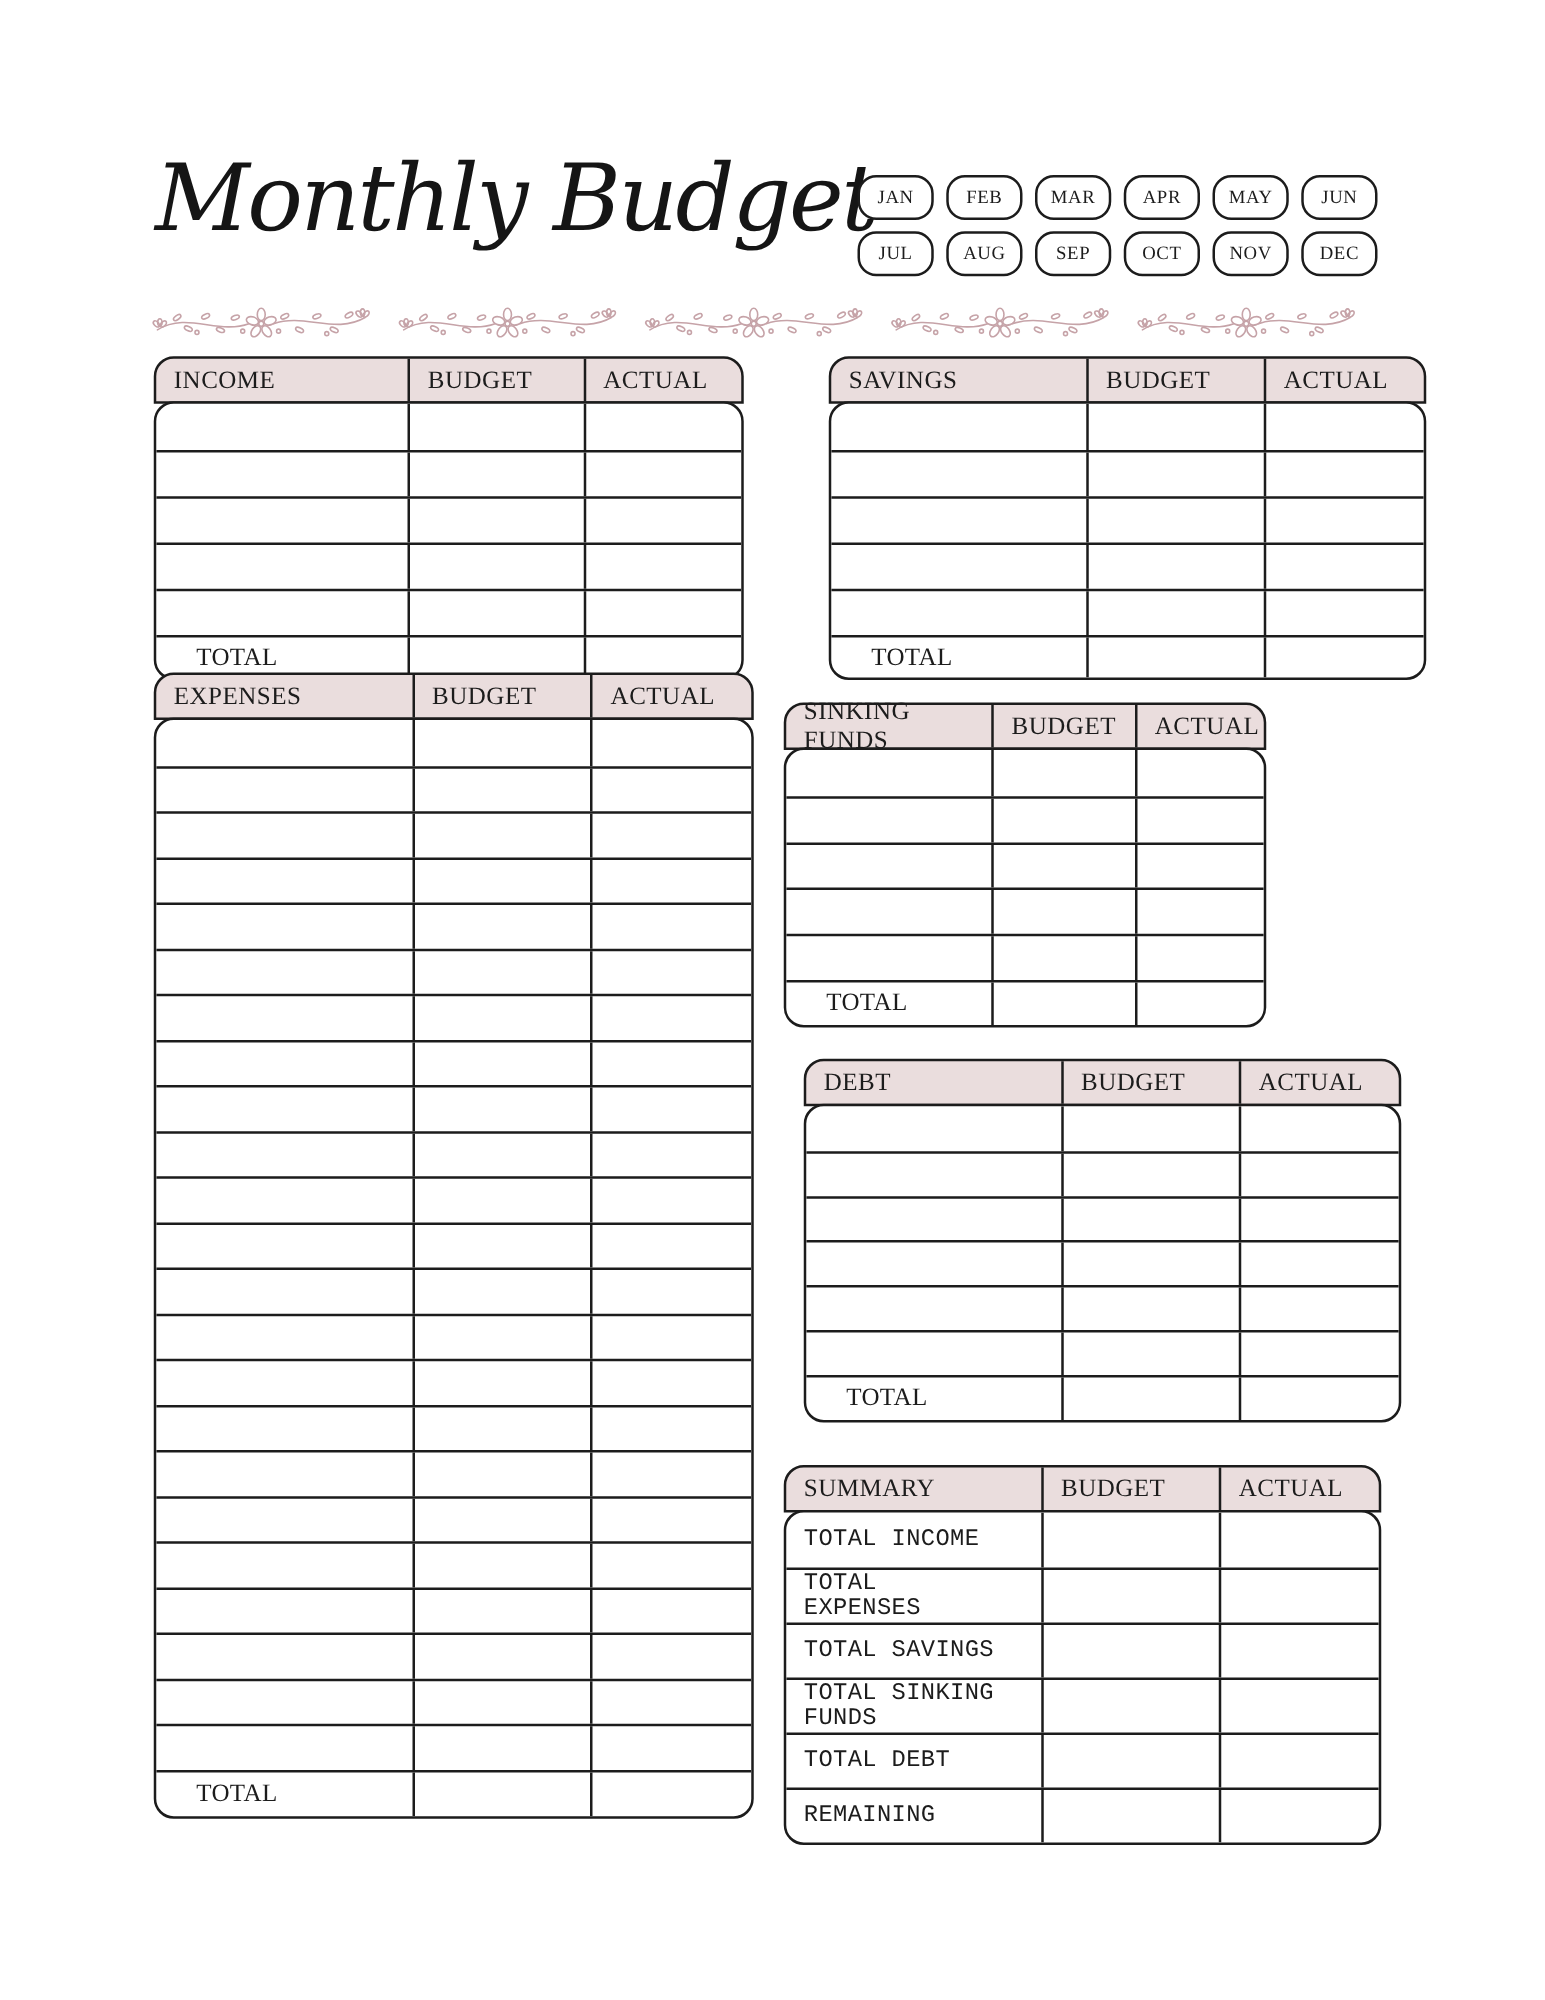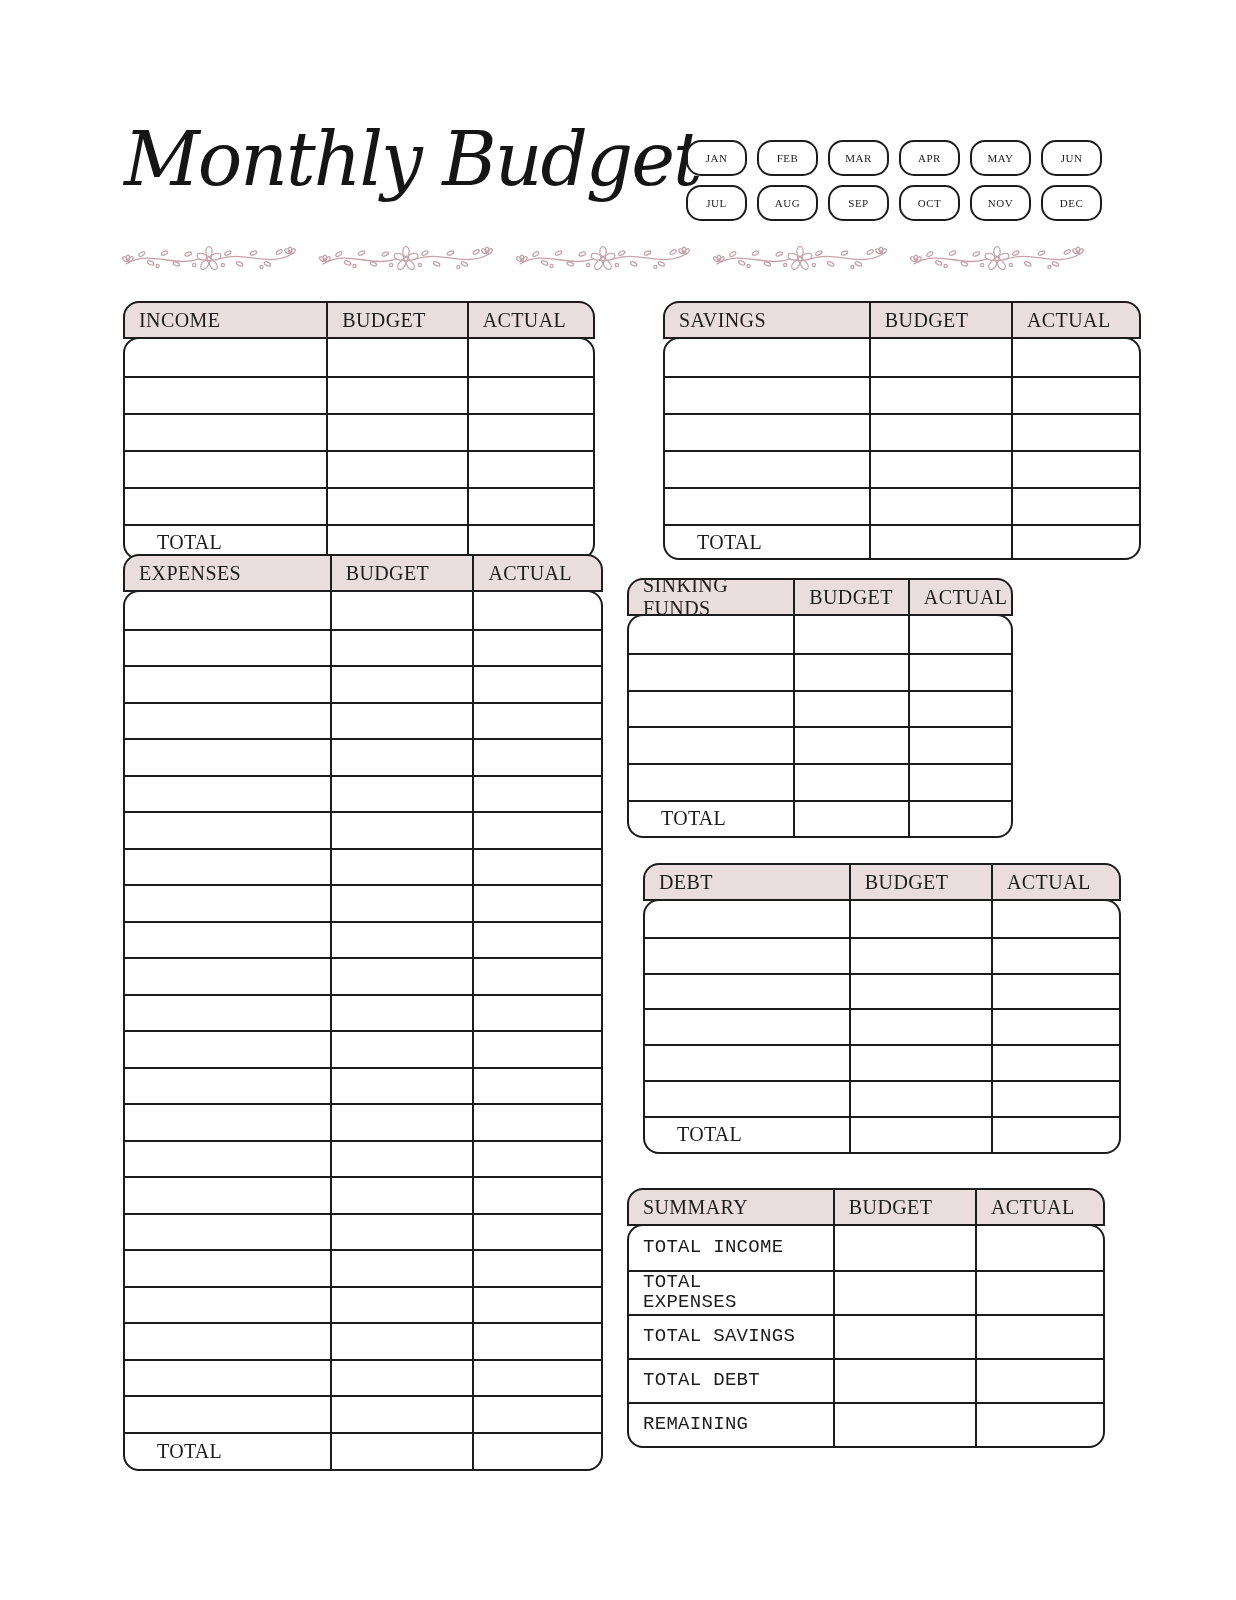--- a/index.html
+++ b/index.html
@@ -17,30 +17,30 @@
     font-family:"DejaVu Serif", serif;font-style:italic;font-weight:400;
     font-size:74px;letter-spacing:-2px;white-space:nowrap;color:#151515;
   }
   .months{
     position:absolute;left:686px;top:140px;width:426px;
     display:flex;flex-wrap:wrap;gap:9px 10px;
   }
   .pill{
     width:61px;height:36px;border:2px solid var(--line);border-radius:15px;
     display:flex;align-items:center;justify-content:center;
-    font-size:11px;letter-spacing:.5px;background:#fff;cursor:pointer;
+    font-size:15px;letter-spacing:.5px;background:#fff;cursor:pointer;
   }
   .divider{
     position:absolute;left:120px;top:241px;width:966px;height:34px;
     display:flex;justify-content:space-between;align-items:center;
   }
   .seg{width:178px;height:34px;display:block;}
 
   
-  .table{position:absolute;margin-top:16px;}
+  .table{position:absolute;}
   .t-head{
     display:flex;height:38px;background:var(--pink);
     border:2px solid var(--line);border-radius:16px 16px 0 0;
     position:relative;
   }
   .th{display:flex;align-items:center;padding-left:14px;font-size:20px;letter-spacing:.4px;}
   .t-body{
     border:2px solid var(--line);border-radius:16px;margin-top:-2px;
     background:#fff;overflow:hidden;position:relative;
   }
@@ -503,20 +503,25 @@
         <div class="td c-name s-label">TOTAL EXPENSES</div>
         <div class="td c-budget"></div>
         <div class="td c-actual"></div>
       </div>
         <div class="t-row">
         <div class="td c-name s-label">TOTAL SAVINGS</div>
         <div class="td c-budget"></div>
         <div class="td c-actual"></div>
       </div>
         <div class="t-row">
+        <div class="td c-name s-label">TOTAL SINKING FUNDS</div>
+        <div class="td c-budget"></div>
+        <div class="td c-actual"></div>
+      </div>
+        <div class="t-row">
         <div class="td c-name s-label">TOTAL DEBT</div>
         <div class="td c-budget"></div>
         <div class="td c-actual"></div>
       </div>
         <div class="t-row">
         <div class="td c-name s-label">REMAINING</div>
         <div class="td c-budget"></div>
         <div class="td c-actual"></div>
       </div>
       </div>

